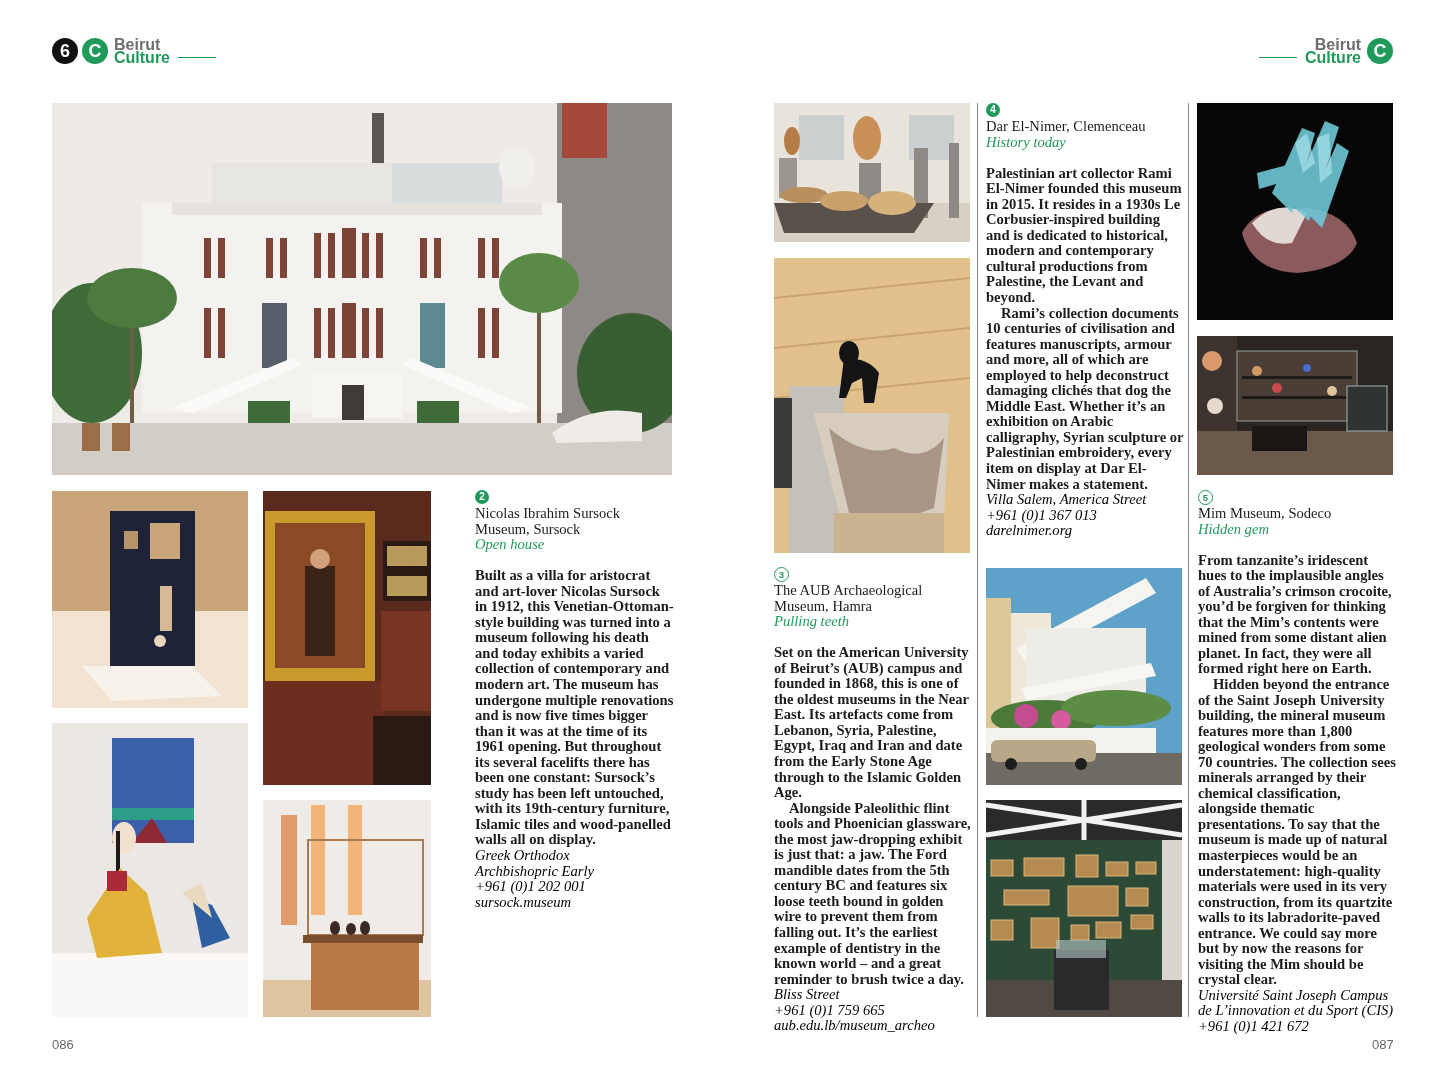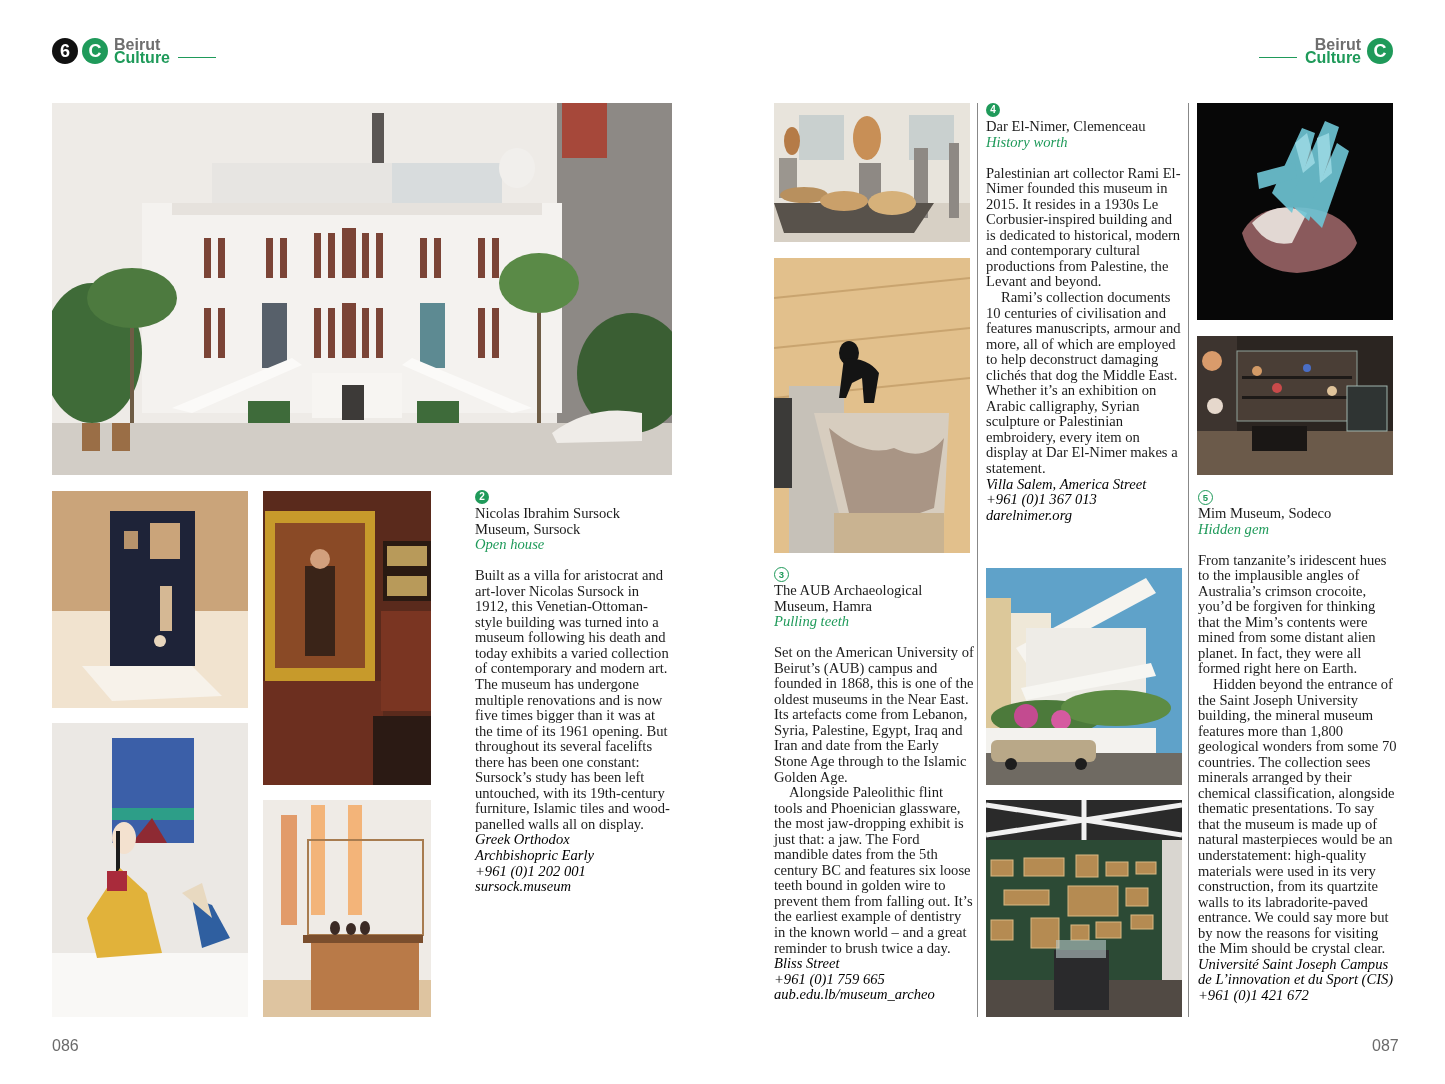--- a/index.html
+++ b/index.html
@@ -27,26 +27,26 @@
   
   .col { position: absolute; font-size: 14.6px; line-height: 15.55px; color: #1c1c1c; }
   .num-fill { width: 14px; height: 14px; border-radius: 50%; background: #1f9a5a; color: #fff;
     font-family: "Liberation Sans", sans-serif; font-weight: 700; font-size: 10px;
     display: flex; align-items: center; justify-content: center; margin-bottom: 2px; }
   .num-outline { width: 15px; height: 15px; border-radius: 50%; border: 1.5px solid #1f9a5a; color: #1f9a5a;
     font-family: "Liberation Sans", sans-serif; font-weight: 700; font-size: 9.5px;
     display: flex; align-items: center; justify-content: center; margin-bottom: 1px; }
   .venue { display: block; }
   .tagline { display: block; color: #1f9a5a; font-style: italic; margin-bottom: 15.5px; }
-  .para { display: block; }
+  .para { display: block; font-weight: bold; }
   .para.indent { text-indent: 15px; }
   .info { display: block; color: #000000; font-style: italic; }
 
   .vrule { position: absolute; width: 1px; background: #888; }
-  .folio { position: absolute; top: 1037px; font-family: "Liberation Sans", sans-serif; font-size: 16px; color: #6a6a6a; }
+  .folio { position: absolute; top: 1037px; font-family: "Liberation Sans", sans-serif; font-size: 13px; color: #6a6a6a; }
 </style>
 </head>
 <body>
 
 <div class="hdr hdr-left">
   <div class="badge-num">6</div>
   <div class="badge-c" style="margin-left:4px;">C</div>
   <div class="hdr-text" style="margin-left:6px;">
     <div class="hdr-city">Beirut</div>
     <div class="hdr-section">Culture</div>
@@ -236,21 +236,21 @@
   <span class="info">+961 (0)1 759 665</span>
   <span class="info">aub.edu.lb/museum_archeo</span>
 </div>
 
 <div class="vrule" style="left:977px; top:103px; height:914px;"></div>
 <div class="vrule" style="left:1188px; top:103px; height:914px;"></div>
 
 <div class="col" style="left:986px; top:103px; width:198px;">
   <div class="num-fill">4</div>
   <span class="venue">Dar El-Nimer, Clemenceau</span>
-  <span class="tagline">History worth</span>
+  <span class="tagline">History today</span>
   <span class="para">Palestinian art collector Rami El-Nimer founded this museum in 2015. It resides in a 1930s Le Corbusier-inspired building and is dedicated to historical, modern and contemporary cultural productions from Palestine, the Levant and beyond.</span>
   <span class="para indent">Rami’s collection documents 10 centuries of civilisation and features manuscripts, armour and more, all of which are employed to help deconstruct damaging clichés that dog the Middle East. Whether it’s an exhibition on Arabic calligraphy, Syrian sculpture or Palestinian embroidery, every item on display at Dar El-Nimer makes a statement.</span>
   <span class="info">Villa Salem, America Street</span>
   <span class="info">+961 (0)1 367 013</span>
   <span class="info">darelnimer.org</span>
 </div>
 
 <div class="photo" style="left:986px; top:568px; width:196px; height:217px;" title="White modernist building with bougainvillea and a vintage car">
   <svg width="196" height="217">
     <rect width="196" height="217" fill="#5fa2c9"></rect>

